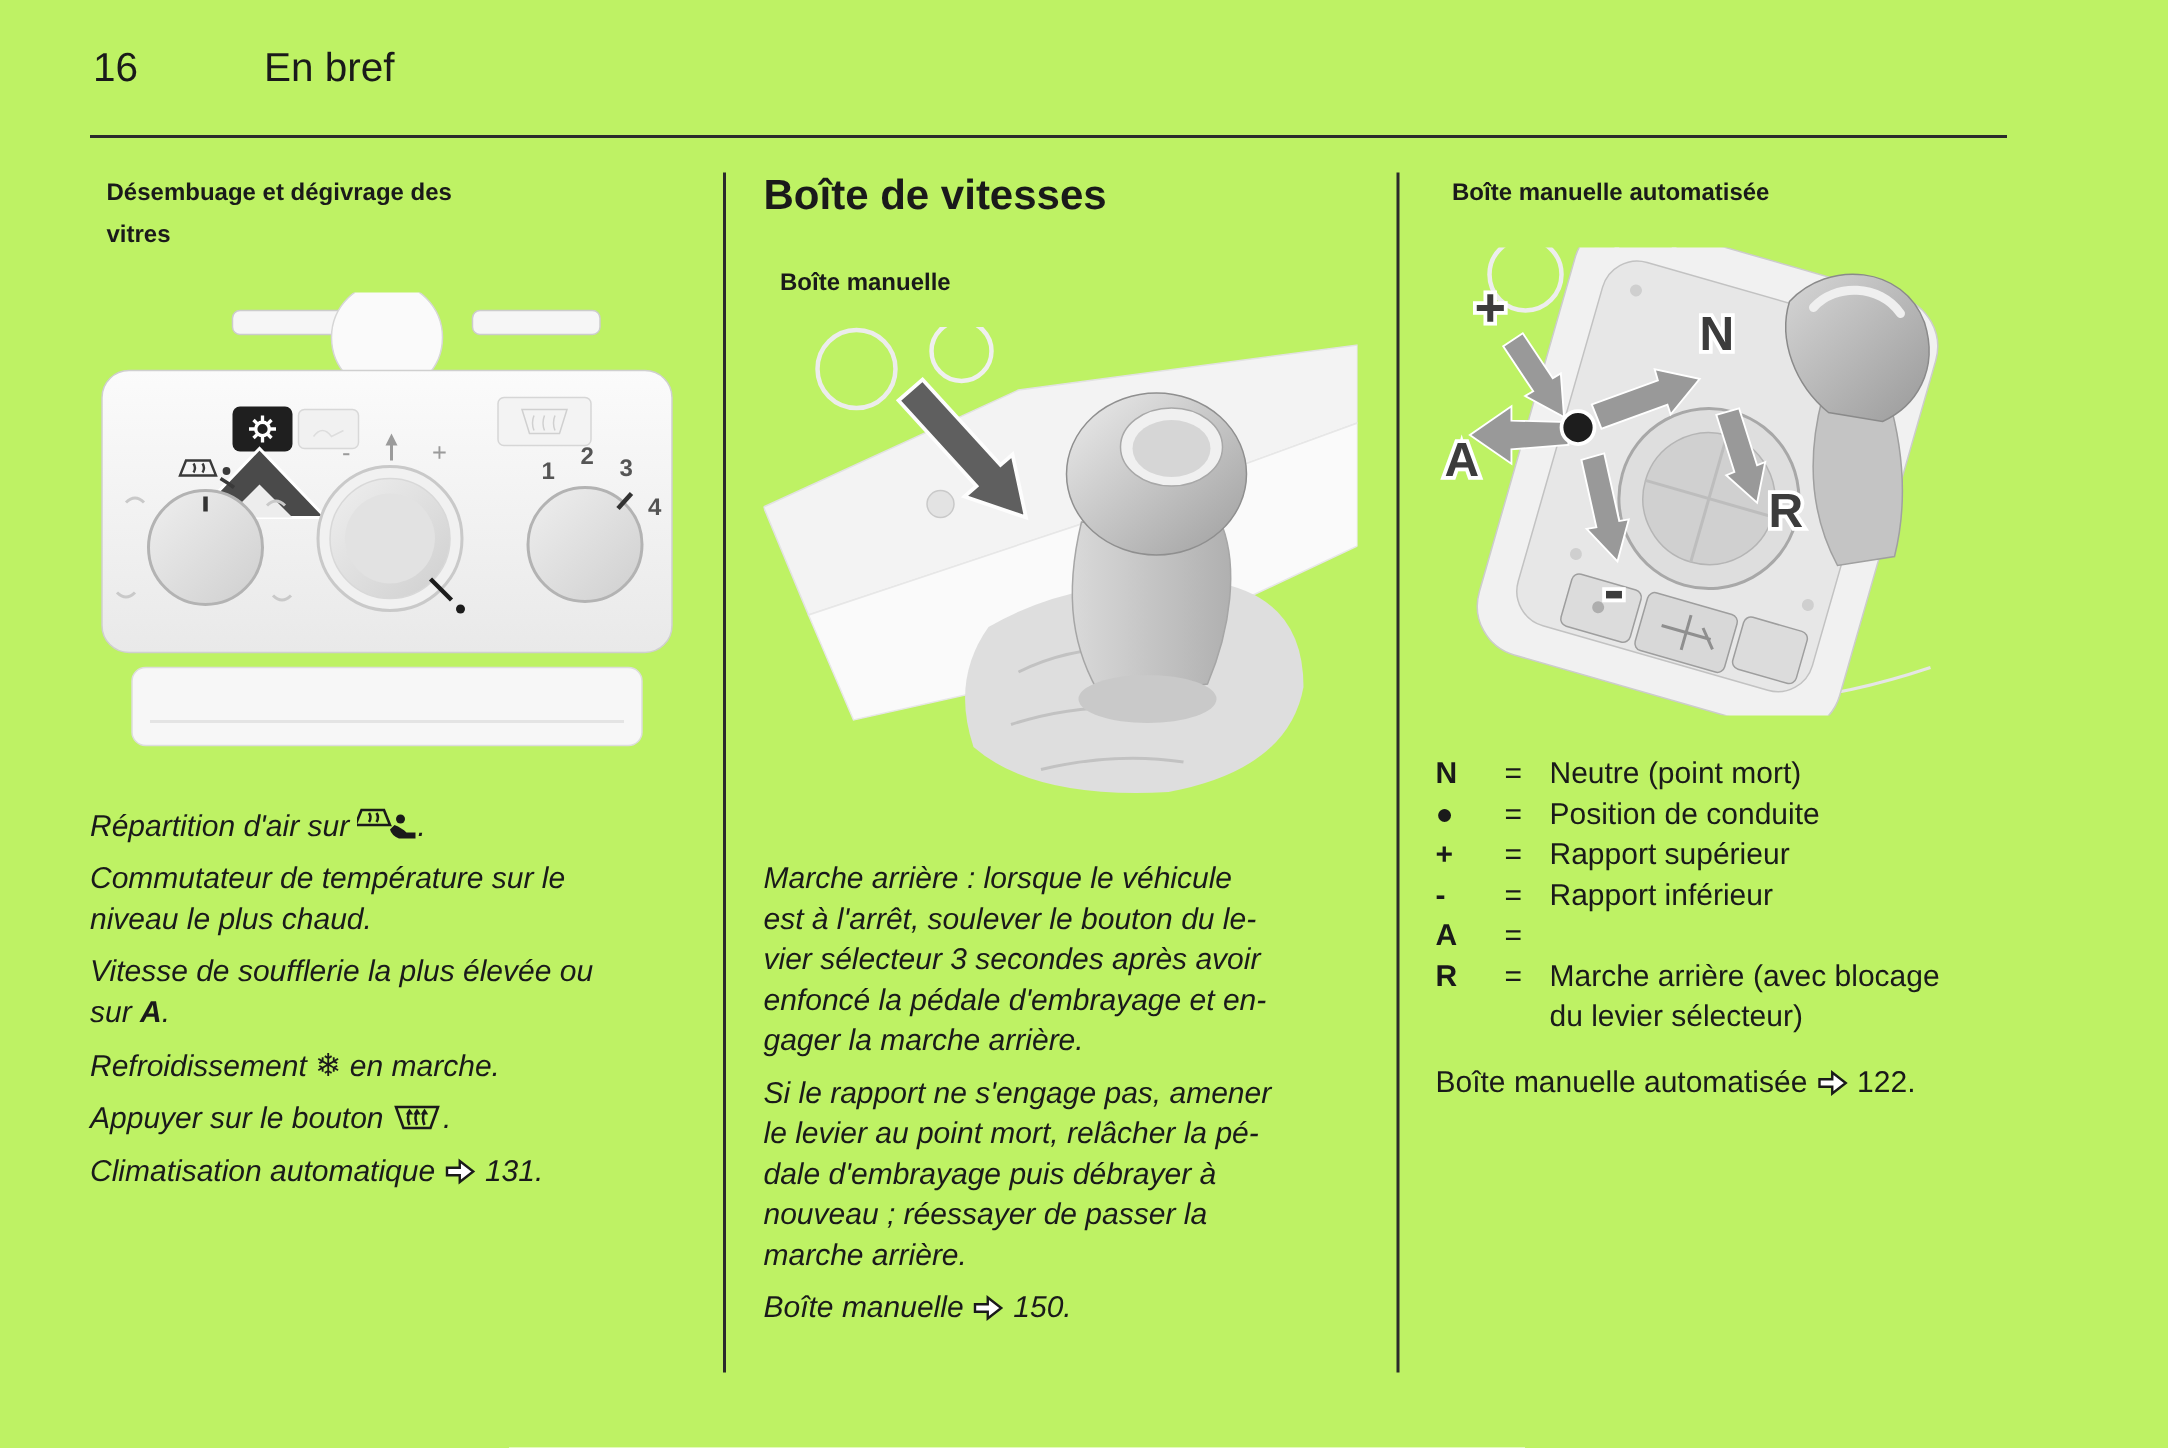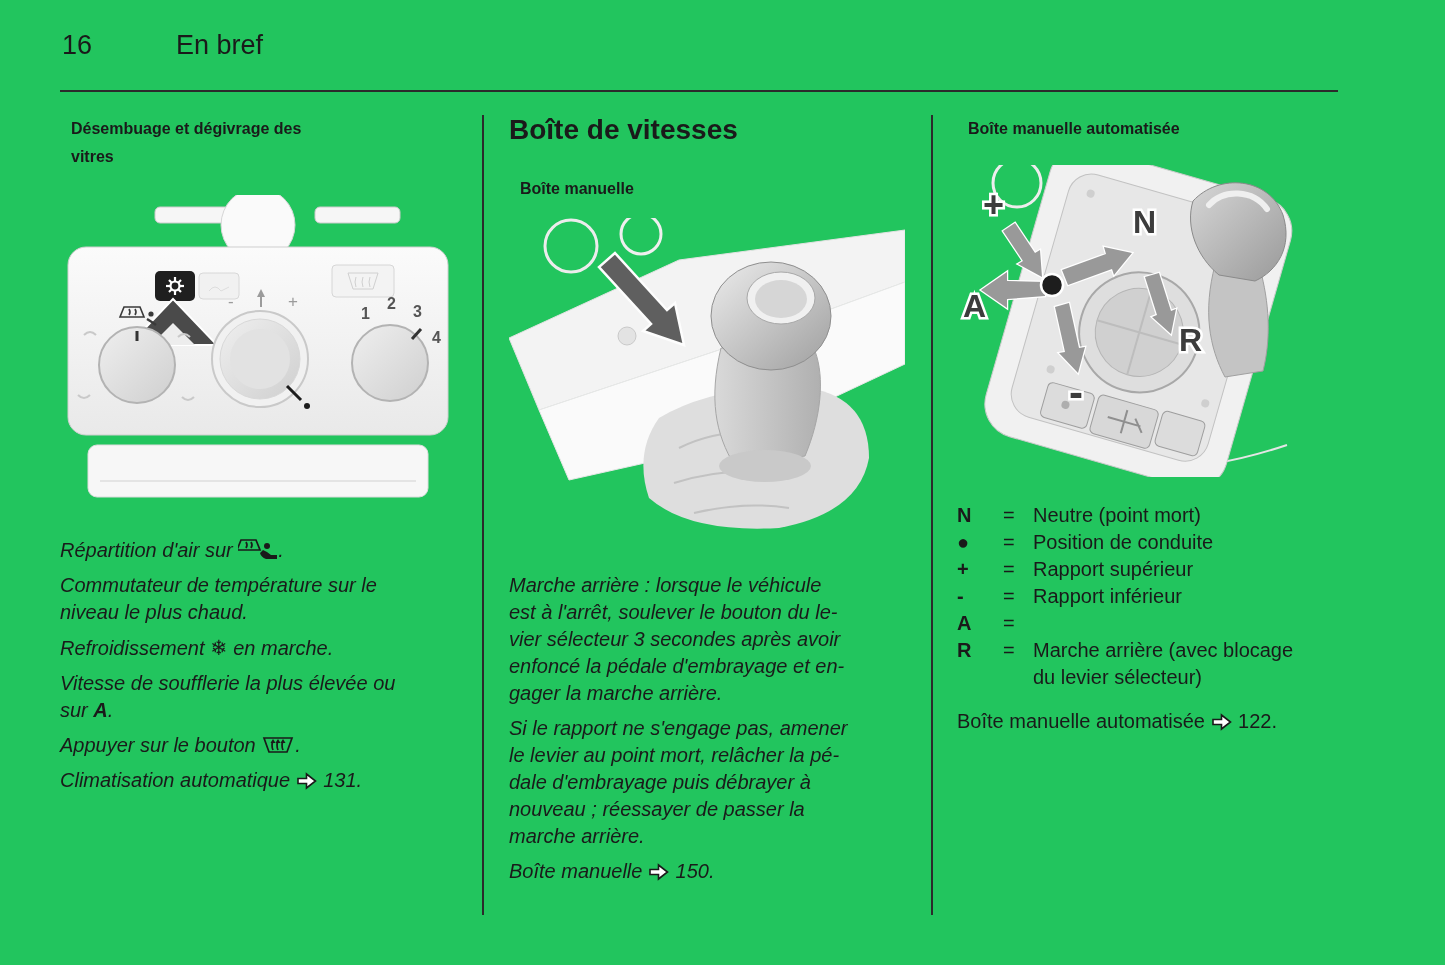--- a/index.html
+++ b/index.html
@@ -1,16 +1,16 @@
 <!DOCTYPE html>
 <html><head>
 <meta charset="utf-8">
 <style>
   html,body{margin:0;padding:0;background:#fff;}
-  .page{position:relative;width:1445px;height:965px;background:#22c55e;overflow:hidden;
+  .page{position:relative;width:1445px;height:965px;background:#bef264;overflow:hidden;
         font-family:"Liberation Sans","DejaVu Sans",sans-serif;color:#1a1a1a;}
   .page-num{position:absolute;left:62px;top:30px;font-size:27px;}
   .section-title{position:absolute;left:176px;top:30px;font-size:27px;}
   .rule{position:absolute;left:60px;top:90px;width:1278px;height:2px;background:#2b2b2b;}
   .divider{position:absolute;top:115px;width:2px;height:800px;background:#2b2b2b;}
   .d1{left:482px;} .d2{left:931px;}
   .col{position:absolute;top:103px;}
   .col1{left:60px;width:396px;}
   .col2{left:509px;width:398px;}
   .col3{left:957px;width:400px;}
@@ -134,25 +134,25 @@
               <path d="M3,2 h15 l4,10 h-23 z"></path>
               <path d="M8,4 q2,3 0,6 M13,4 q2,3 0,6"></path>
             </g>
             <circle cx="29" cy="8" r="3" fill="#1a1a1a"></circle>
             <path d="M25,12 q5,2 8,5 h6 v4 h-11 q-5,-2 -6,-6 z" fill="#1a1a1a"></path>
           </svg><span>.</span>
       </p>
       <p class="pre">Commutateur de température sur le
 niveau le plus chaud.</p>
       <p>
-        <span>Refroidissement </span><span class="snow">❄</span><span> en marche.</span>
-      </p>
-      <p>
         <span class="pre">Vitesse de soufflerie la plus élevée ou
 sur </span><b>A</b><span>.</span>
+      </p>
+      <p>
+        <span>Refroidissement </span><span class="snow">❄</span><span> en marche.</span>
       </p>
       <p>
         <span>Appuyer sur le bouton </span><svg class="inline-icon" width="34" height="22" viewBox="0 0 34 22">
             <g stroke="#1a1a1a" stroke-width="1.7" fill="none">
               <path d="M3,5 h28 l-5,14 h-18 z"></path>
               <path d="M12,17 q-2,-5 0,-9 M17,17 q-2,-5 0,-9 M22,17 q-2,-5 0,-9"></path>
             </g>
             <g fill="#1a1a1a">
               <polygon points="12,6 9.5,10 14.5,10"></polygon>
               <polygon points="17,6 14.5,10 19.5,10"></polygon>

